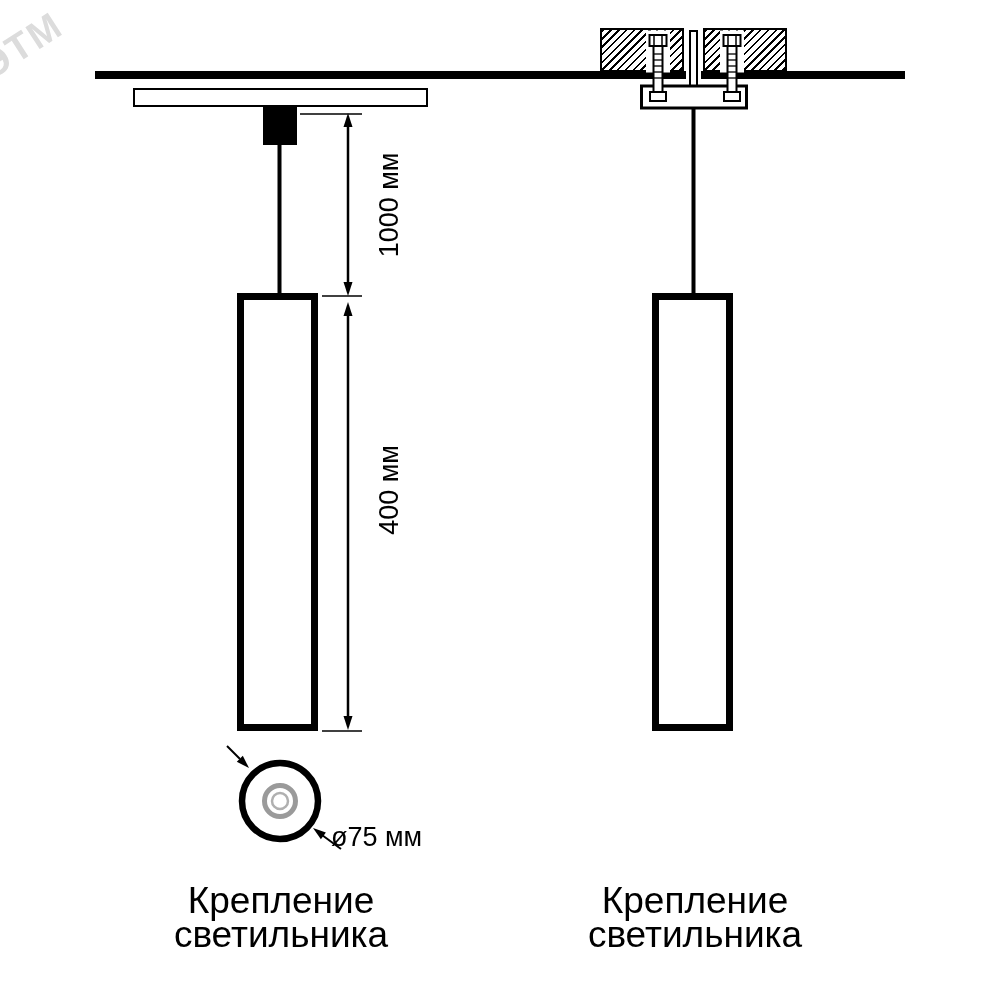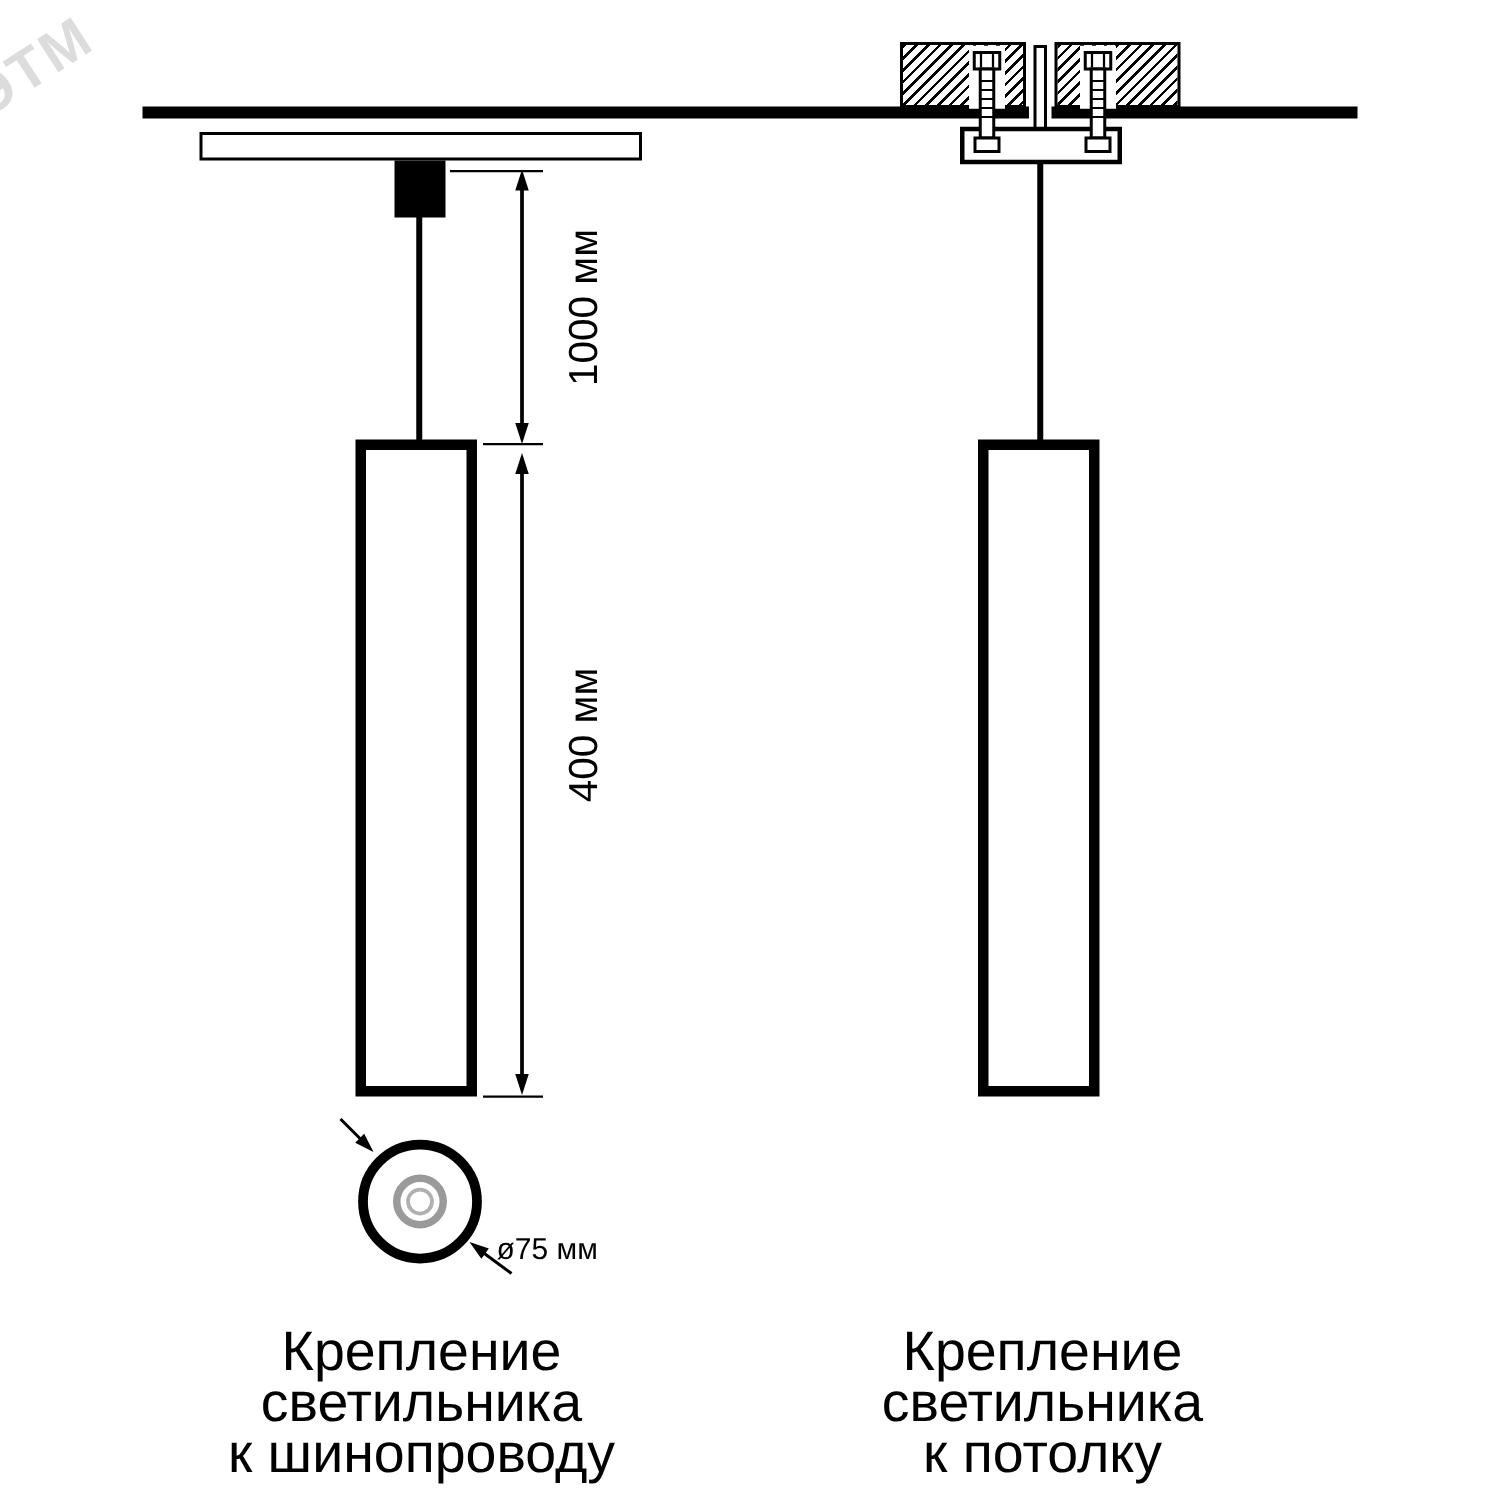--- a/index.html
+++ b/index.html
@@ -24,21 +24,21 @@
     border:7px solid #000; background:#fff;
   }
   .lamp-left  { left:237px; }
   .lamp-right { left:652px; }
   .dimlabel {
     width:160px; height:30px; display:flex; align-items:center; justify-content:center;
     transform:rotate(-90deg); font-size:27px; font-weight:500; white-space:nowrap;
   }
   .dim-1000 { left:309px; top:190px; }
   .dim-400  { left:309px; top:475px; }
-  .dialabel { left:331px; top:822px; font-size:20px; font-weight:500; white-space:nowrap; }
+  .dialabel { left:331px; top:822px; font-size:27px; font-weight:500; white-space:nowrap; }
   .caption  { width:370px; text-align:center; font-size:37px; font-weight:500; line-height:34px; top:884px; }
   .caption-left  { left:96px; }
   .caption-right { left:510px; }
   .watermark {
     left:-22px; top:24px; transform:rotate(-33deg);
     color:#dcdcdc; font-size:38px; font-weight:bold; letter-spacing:2px;
   }
   svg.overlay { position:absolute; left:0; top:0; pointer-events:none; }
 </style>
 </head>
@@ -129,20 +129,18 @@
       <polygon points="313,828 325.9,832.4 320.9,839.2" fill="#000"></polygon>
     </g>
   </svg>
 
   <div class="abs dimlabel dim-1000">1000 мм</div>
   <div class="abs dimlabel dim-400">400 мм</div>
   <div class="abs dialabel">ø75 мм</div>
 
   <div class="abs caption caption-left">
     <div>Крепление светильника</div>
-    <div>к шинопроводу</div>
   </div>
   <div class="abs caption caption-right">
     <div>Крепление светильника</div>
-    <div>к потолку</div>
   </div>
 
 </div>
 
 </body></html>

